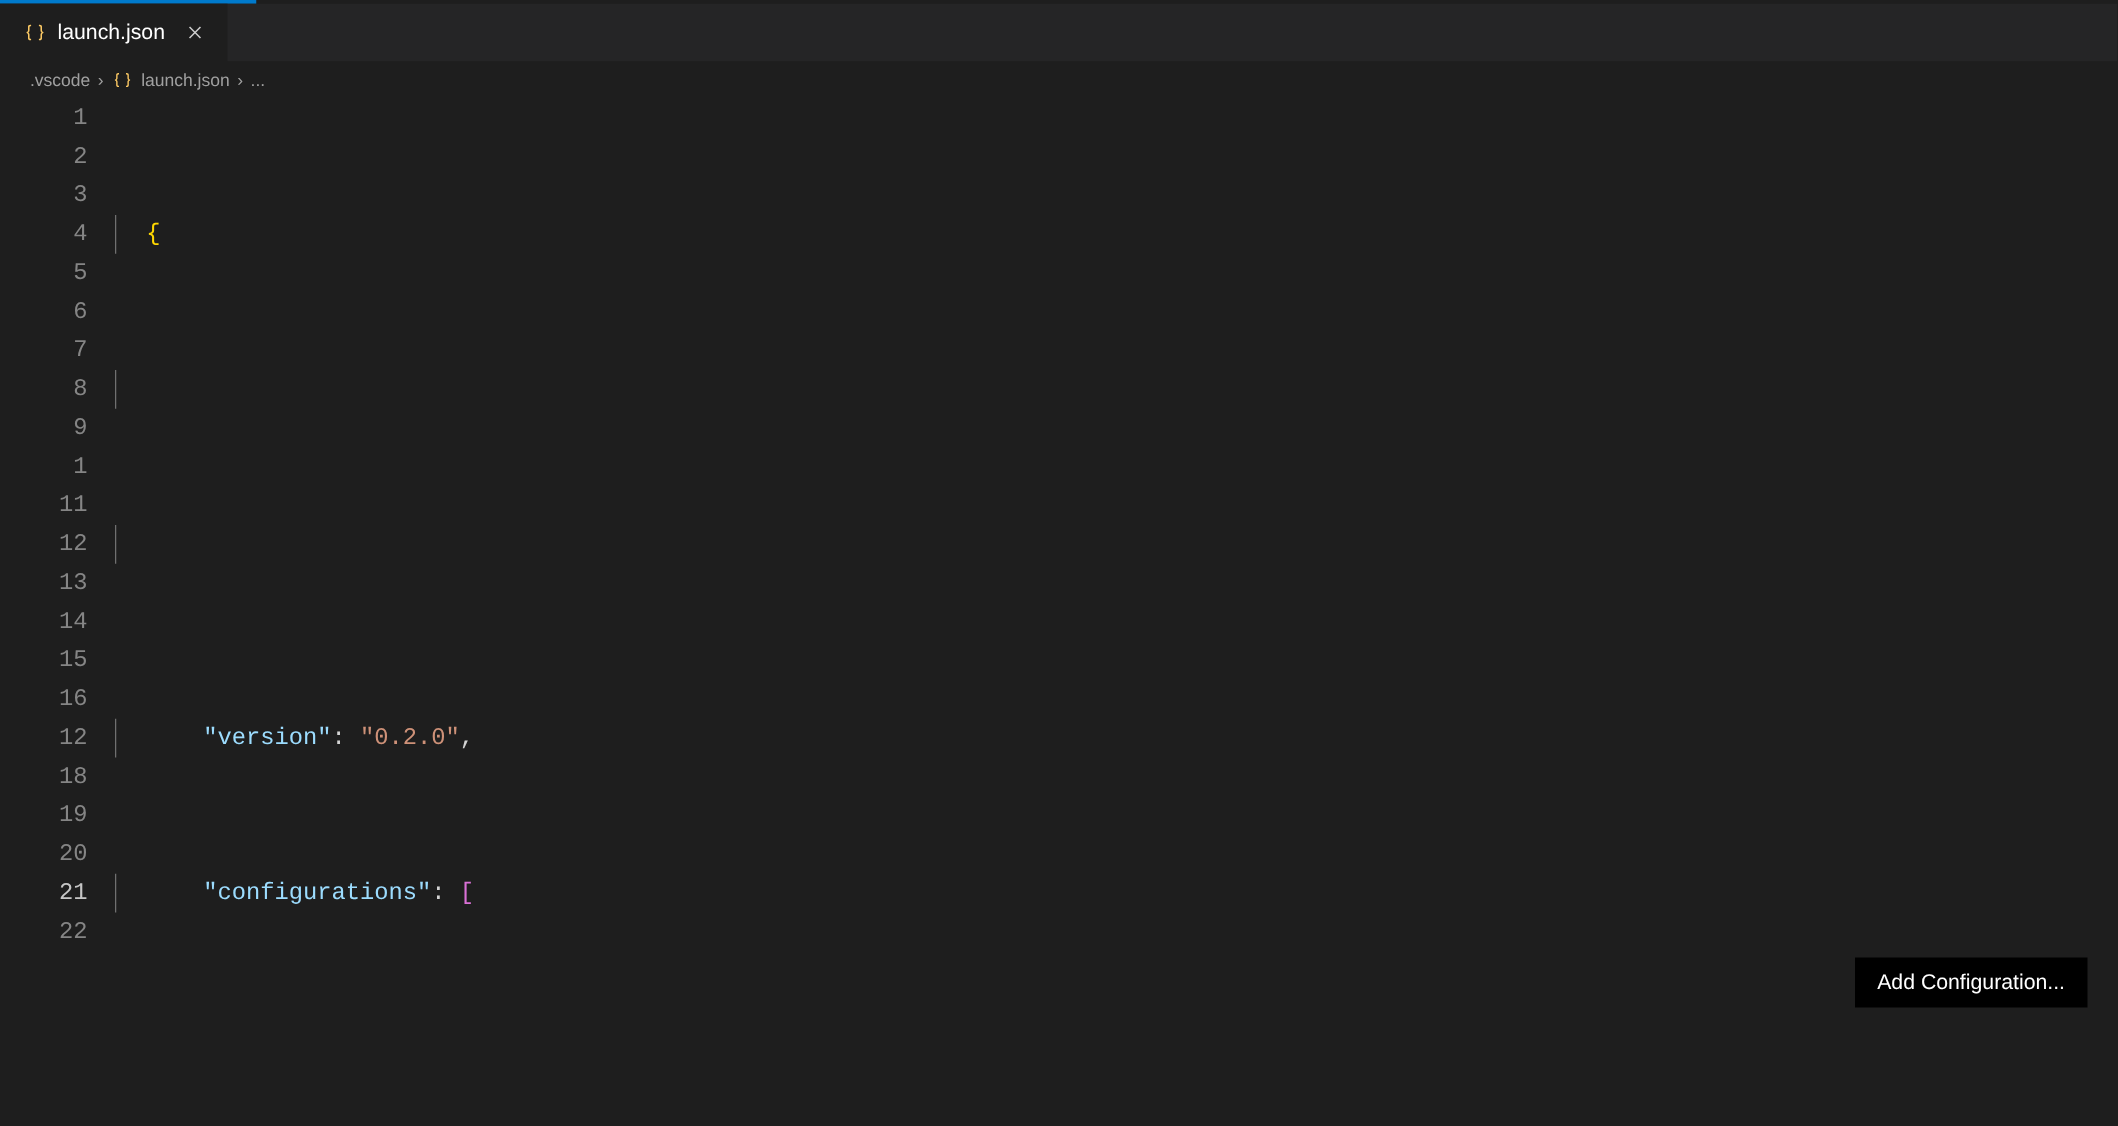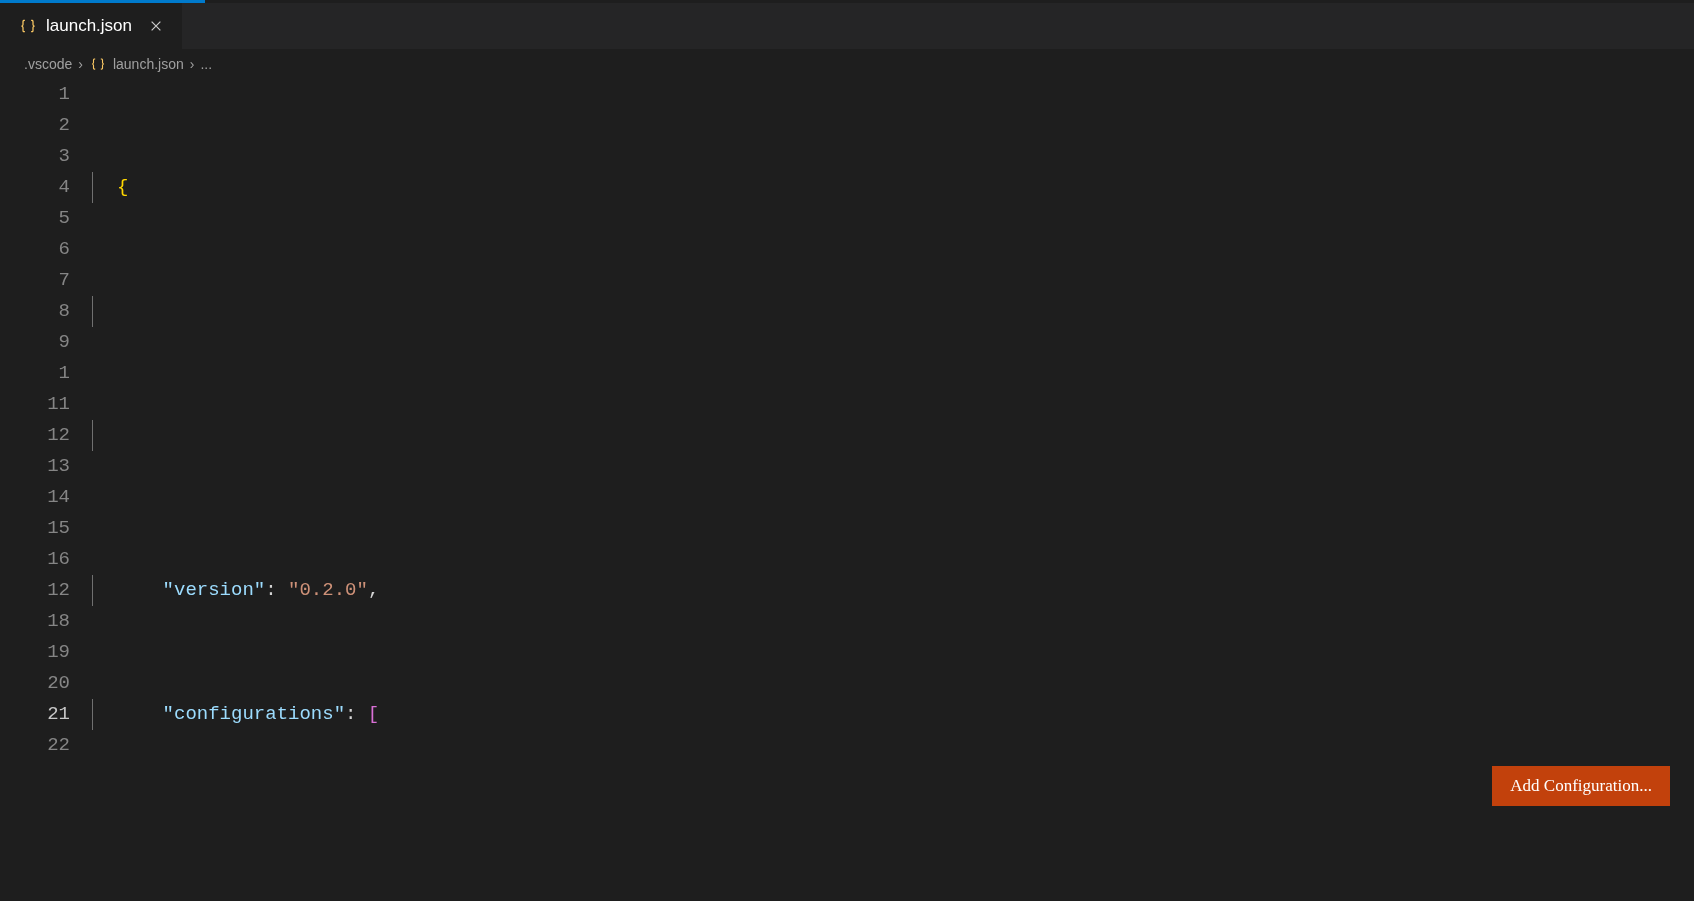--- a/index.html
+++ b/index.html
@@ -102,26 +102,26 @@
   .tok-brace-m { color: #da70d6; }
   .tok-comment { color: #6a9955; }
   .tok-key { color: #9cdcfe; }
   .tok-string { color: #ce9178; }
   .tok-default { color: #d4d4d4; }
   .tok-link { color: #6a9955; text-decoration: underline; }
   .add-config-btn {
     position: absolute;
     right: 24px;
     bottom: 95px;
-    background: #c2410c;
+    background: #000000;
     color: #ffffff;
     border: none;
     padding: 10px 18px;
     font-size: 17px;
-    font-family: Liberation Serif, serif;
+    font-family: Liberation Sans, sans-serif;
     cursor: pointer;
   }
   .txt { white-space: pre; }
 </style>
 </head>
 <body>
 
 <div class="top-accent"></div>
 
 <div class="tab-bar">

